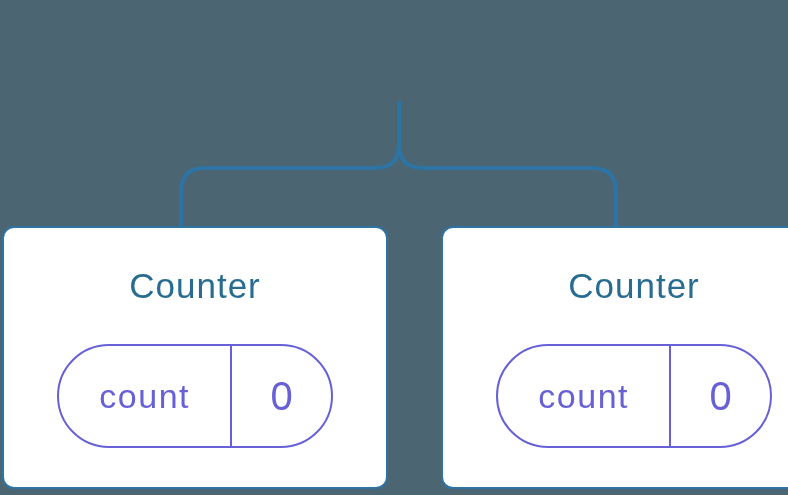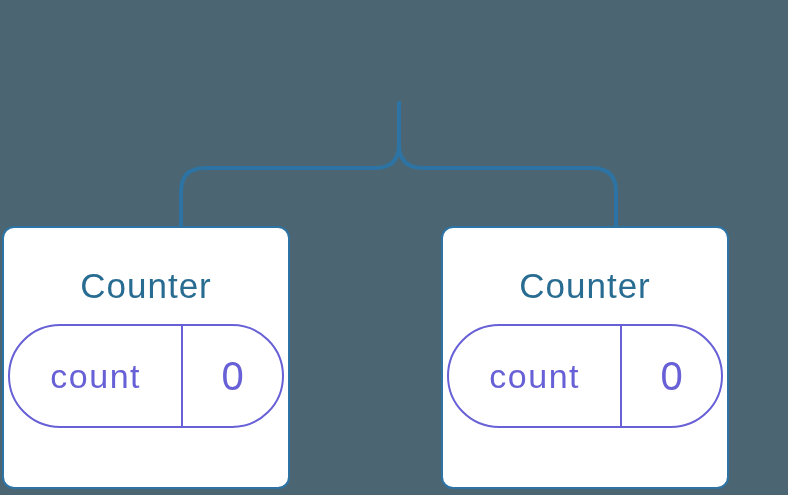--- a/index.html
+++ b/index.html
@@ -40,42 +40,42 @@
     align-items: center;
     justify-content: center;
   }
   .root-label {
     font-size: 34px;
     color: var(--root_text, #3275A5);
   }
   .card {
     position: absolute;
     top: 226px;
-    width: 288px;
+    width: 386px;
     height: 263px;
     box-sizing: border-box;
     background: var(--card_bg, #FFFFFF);
     border: 2px solid var(--stroke_blue, #2D74A4);
     border-radius: 12px;
     display: flex;
     flex-direction: column;
     align-items: center;
   }
   .card-left  { left: 2px; }
   .card-right { left: 441px; }
   .card-title {
     margin-top: 38px;
     font-size: 35px;
     font-weight: 500;
     letter-spacing: 1px;
     color: var(--component_text, #296C92);
     line-height: 40px;
   }
   .state-pill {
-    margin-top: 18px;
+    margin-top: 38px;
     width: 276px;
     height: 104px;
     box-sizing: border-box;
     border: 2px solid var(--state_purple, #6760D6);
     border-radius: 60px;
     display: flex;
     overflow: hidden;
     background: var(--card_bg, #FFFFFF);
     justify-content: space-between;
   }

